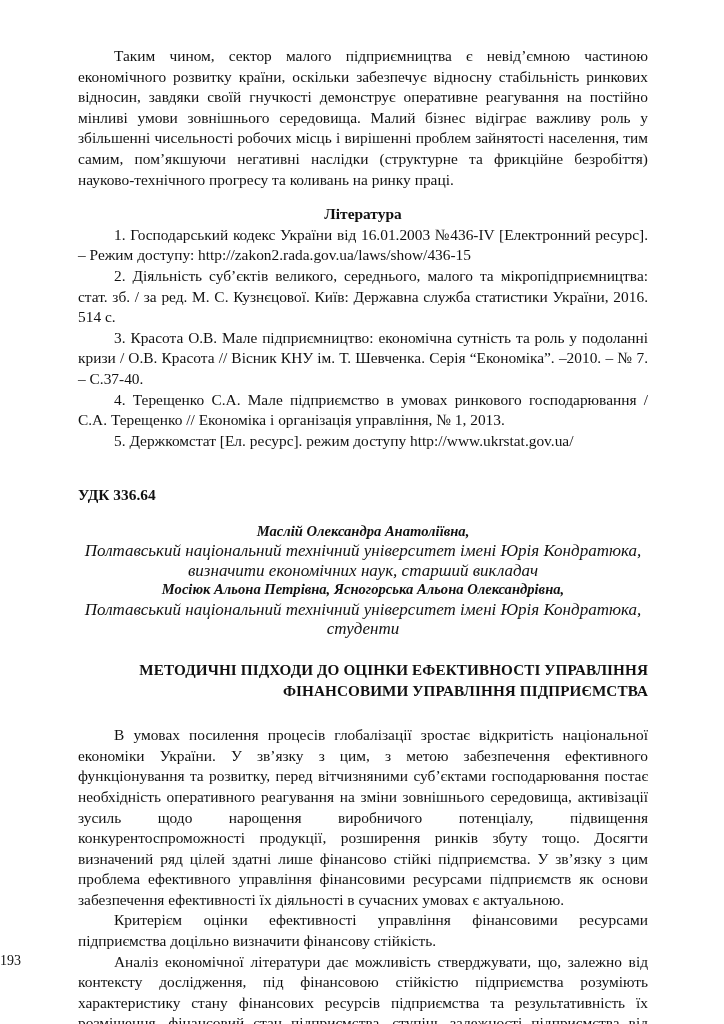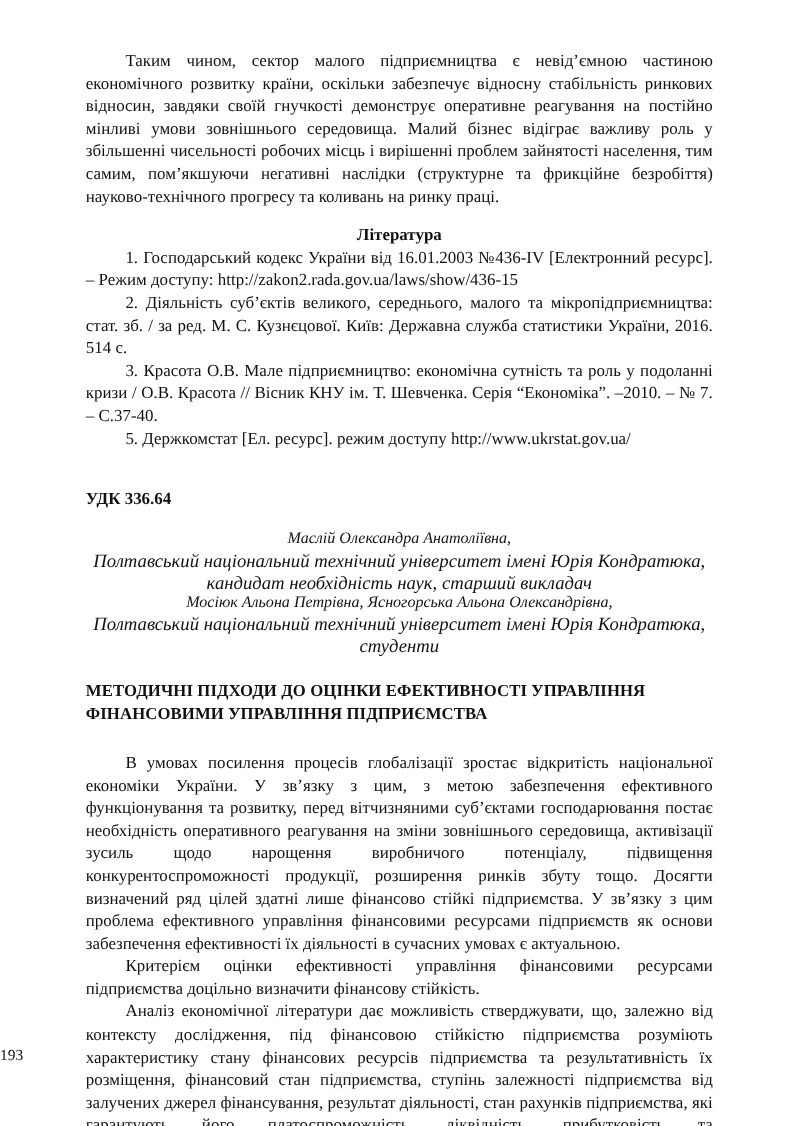--- a/index.html
+++ b/index.html
@@ -78,37 +78,37 @@
     margin: 0;
     font-weight: bold;
     font-size: 15.4px;
     line-height: 20.6px;
     text-align: left;
   }
 
   .author-name {
     margin: 0;
     text-align: center;
-    font-weight: normal;
+    font-weight: bold;
     font-style: italic;
     font-size: 14.6px;
     line-height: 19.4px;
   }
 
   .affil {
     margin: 0;
     text-align: center;
     font-style: italic;
     font-size: 17px;
     line-height: 19.4px;
   }
 
   .article-title {
     margin: 0;
-    text-align: left;
+    text-align: right;
     font-weight: bold;
     font-size: 15.2px;
     line-height: 20.4px;
     letter-spacing: 0.1px;
   }
 
   
   .sp-14 { height: 14px; }
   .sp-16 { height: 16px; }
   .sp-22 { height: 22px; }
@@ -134,31 +134,32 @@
 
     <p class="para">Таким чином, сектор малого підприємництва є невід’ємною частиною економічного розвитку країни, оскільки забезпечує відносну стабільність ринкових відносин, завдяки своїй гнучкості демонструє оперативне реагування на постійно мінливі умови зовнішнього середовища. Малий бізнес відіграє важливу роль у збільшенні чисельності робочих місць і вирішенні проблем зайнятості населення, тим самим, пом’якшуючи негативні наслідки (структурне та фрикційне безробіття) науково-технічного прогресу та коливань на ринку праці.</p>
 
     <div class="sp-14"></div>
 
     <p class="lit-heading">Література</p>
 
     <p class="ref">1. Господарський кодекс України від 16.01.2003 №436-IV [Електронний ресурс]. – Режим доступу:  http://zakon2.rada.gov.ua/laws/show/436-15</p>
     <p class="ref">2. Діяльність суб’єктів великого, середнього, малого та мікропідприємництва: стат. зб. / за ред. М. С. Кузнєцової. Київ: Державна служба статистики України, 2016. 514 с.</p>
     <p class="ref">3. Красота О.В. Мале підприємництво: економічна сутність та роль у подоланні кризи / О.В. Красота // Вісник КНУ ім. Т. Шевченка. Серія “Економіка”. –2010. – № 7. – С.37-40.</p>
+    <p class="ref">4. Терещенко С.А. Мале підприємство в умовах ринкового господарювання / С.А. Терещенко // Економіка і організація управління, № 1, 2013.</p>
     <p class="ref no-justify">5.  Держкомстат [Ел. ресурс]. режим доступу http://www.ukrstat.gov.ua/</p>
 
     <div class="sp-34"></div>
 
     <p class="udc">УДК 336.64</p>
 
     <div class="sp-16"></div>
 
     <p class="author-name">Маслій Олександра Анатоліївна,</p>
     <p class="affil">Полтавський національний технічний університет імені Юрія Кондратюка,</p>
-    <p class="affil">кандидат необхідність наук, старший викладач</p>
+    <p class="affil">визначити економічних наук, старший викладач</p>
 
     <p class="author-name">Мосіюк Альона Петрівна, Ясногорська Альона Олександрівна,</p>
     <p class="affil">Полтавський національний технічний університет імені Юрія Кондратюка,</p>
     <p class="affil">студенти</p>
 
     <div class="sp-22"></div>
 
     <p class="article-title">МЕТОДИЧНІ ПІДХОДИ ДО ОЦІНКИ ЕФЕКТИВНОСТІ УПРАВЛІННЯ</p>
     <p class="article-title">ФІНАНСОВИМИ УПРАВЛІННЯ ПІДПРИЄМСТВА</p>
 

